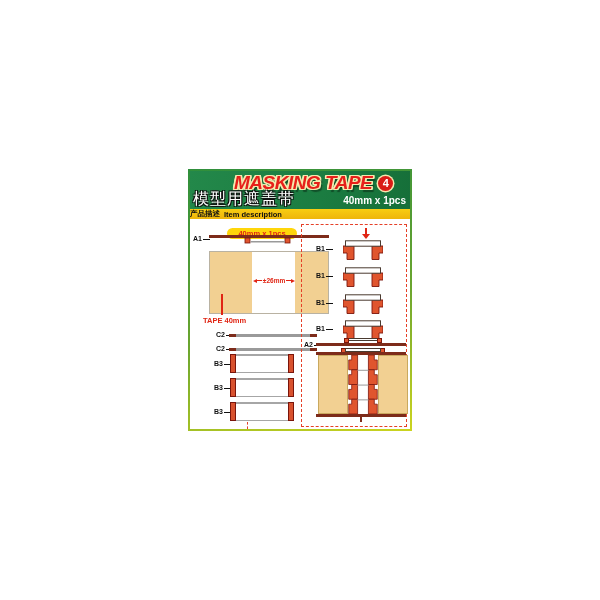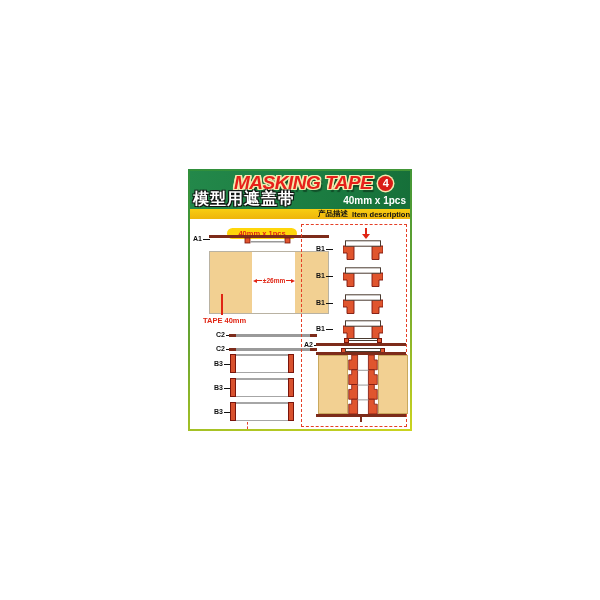--- a/index.html
+++ b/index.html
@@ -18,29 +18,29 @@
     background:linear-gradient(100deg,#23884a 0%,#1b7c41 60%,#166f39 100%);}
   .title-row{position:absolute;left:4px;top:1px;display:flex;align-items:center;gap:6px;}
   .product-title{font-size:19px;font-weight:800;font-style:italic;color:#e6201a;
     letter-spacing:-0.5px;white-space:nowrap;
     text-shadow:-1.4px -1.4px 0 #f5e9af, 1.4px -1.4px 0 #f5e9af, -1.4px 1.4px 0 #f5e9af,
                  1.4px 1.4px 0 #f5e9af, 0 -1.4px 0 #f5e9af, 0 1.4px 0 #f5e9af,
                 -1.4px 0 0 #f5e9af, 1.4px 0 0 #f5e9af, 2.5px 2.5px 1px rgba(10,40,20,.55);padding-left:40px;}
   .number-badge{width:15px;height:15px;border-radius:50%;background:#d91c16;color:#fff;
     font-size:11px;font-weight:bold;display:flex;align-items:center;justify-content:center;
     box-shadow:0 0 0 1.5px #f5e9af;font-style:normal;}
-  .subtitle-cn{position:absolute;left:3px;top:18px;font-size:16px;font-weight:bold;color:#ffffff;
+  .subtitle-cn{position:absolute;left:3px;top:18px;font-size:16px;font-weight:normal;color:#ffffff;
     letter-spacing:1px;white-space:nowrap;
     text-shadow:-1px -1px 0 #111,1px -1px 0 #111,-1px 1px 0 #111,1px 1px 0 #111;}
   .spec-text{position:absolute;right:4px;top:24px;font-size:10px;font-weight:bold;color:#ffffff;}
 
   
   .desc-bar{position:absolute;left:0;top:38px;width:100%;height:10px;
     background:linear-gradient(180deg,#f8cd12,#eeb50b);
-    display:flex;align-items:center;justify-content:flex-end;gap:4px;
+    display:flex;align-items:center;justify-content:flex-start;gap:4px;
     font-size:7.5px;font-weight:bold;color:#111;}
 
   
   .part-label{position:absolute;font-size:7px;font-weight:bold;color:#111;white-space:nowrap;}
   .lead{display:inline-block;vertical-align:middle;height:1px;background:#111;width:7px;margin-left:1px;}
 
   
   .size-pill{position:absolute;left:37px;top:57px;width:70px;height:11px;border-radius:6px;
     background:#ffd60a;color:#e02514;font-size:7.5px;font-weight:bold;
     display:flex;align-items:center;justify-content:center;}

